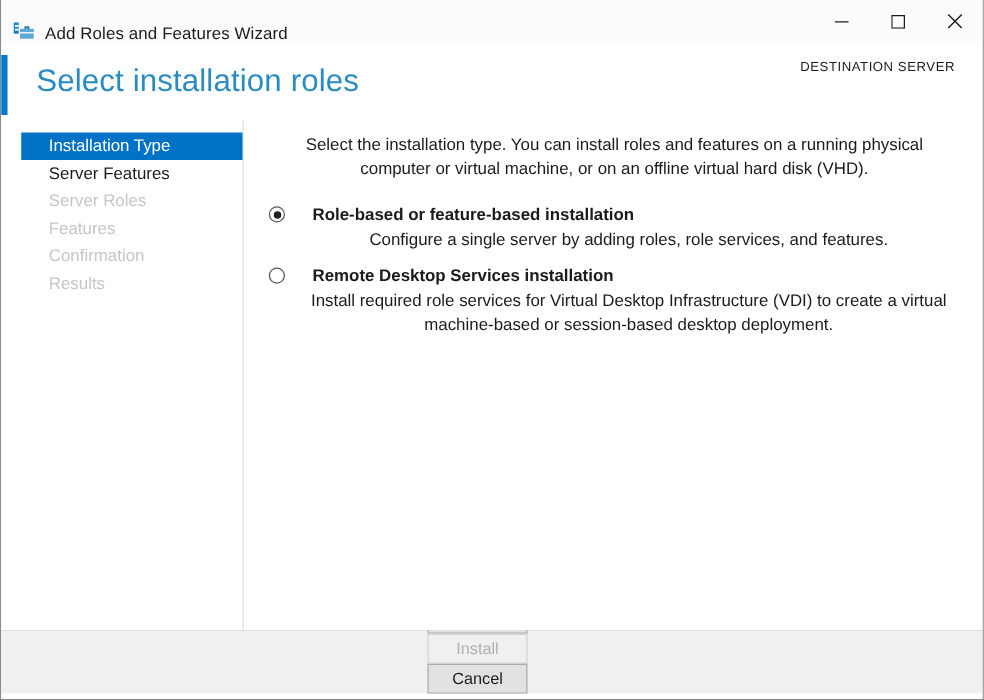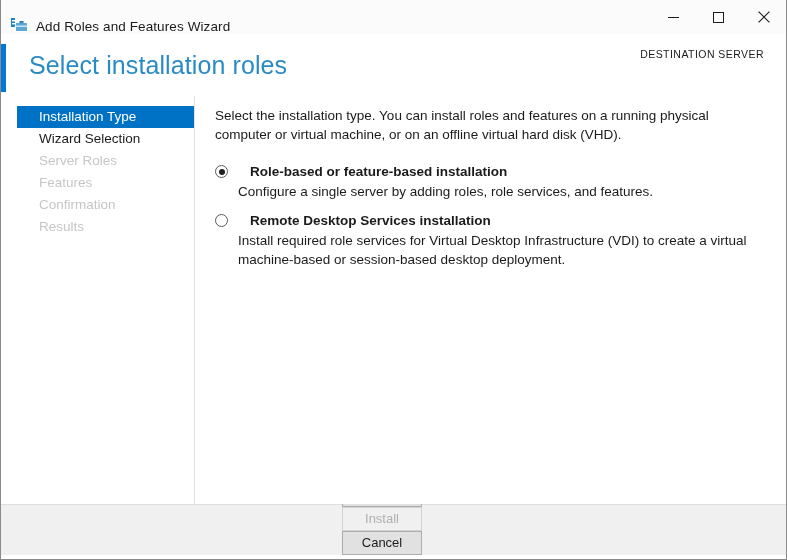--- a/index.html
+++ b/index.html
@@ -148,20 +148,21 @@
   }
   .nav-item.disabled {
     color: #c6c6c6;
   }
 
   .content {
     flex: 1 1 auto;
     padding: 10px 18px 0 20px;
     box-sizing: border-box;
     position: relative;
+    text-align: center;
   }
   .intro {
     font-size: 13.5px;
     color: #1b1b1b;
     line-height: 19px;
     max-width: 556px;
     margin: 0 0 18px 0;
   }
   .option {
     margin-bottom: 10px;
@@ -292,21 +293,21 @@
     <div class="page-title">Select installation roles</div>
     <div class="dest-server">
       <span class="dest-label">DESTINATION SERVER</span>
     </div>
   </div>
 
   <div class="body-area">
 
     <nav class="nav">
       <div class="nav-item selected">Installation Type</div>
-      <div class="nav-item">Wizard Selection</div>
+      <div class="nav-item">Server Features</div>
       <div class="nav-item disabled">Server Roles</div>
       <div class="nav-item disabled">Features</div>
       <div class="nav-item disabled">Confirmation</div>
       <div class="nav-item disabled">Results</div>
     </nav>
 
     <section class="content">
       <p class="intro">Select the installation type. You can install roles and features on a running physical computer or virtual machine, or on an offline virtual hard disk (VHD).</p>
 
       <div class="option">

